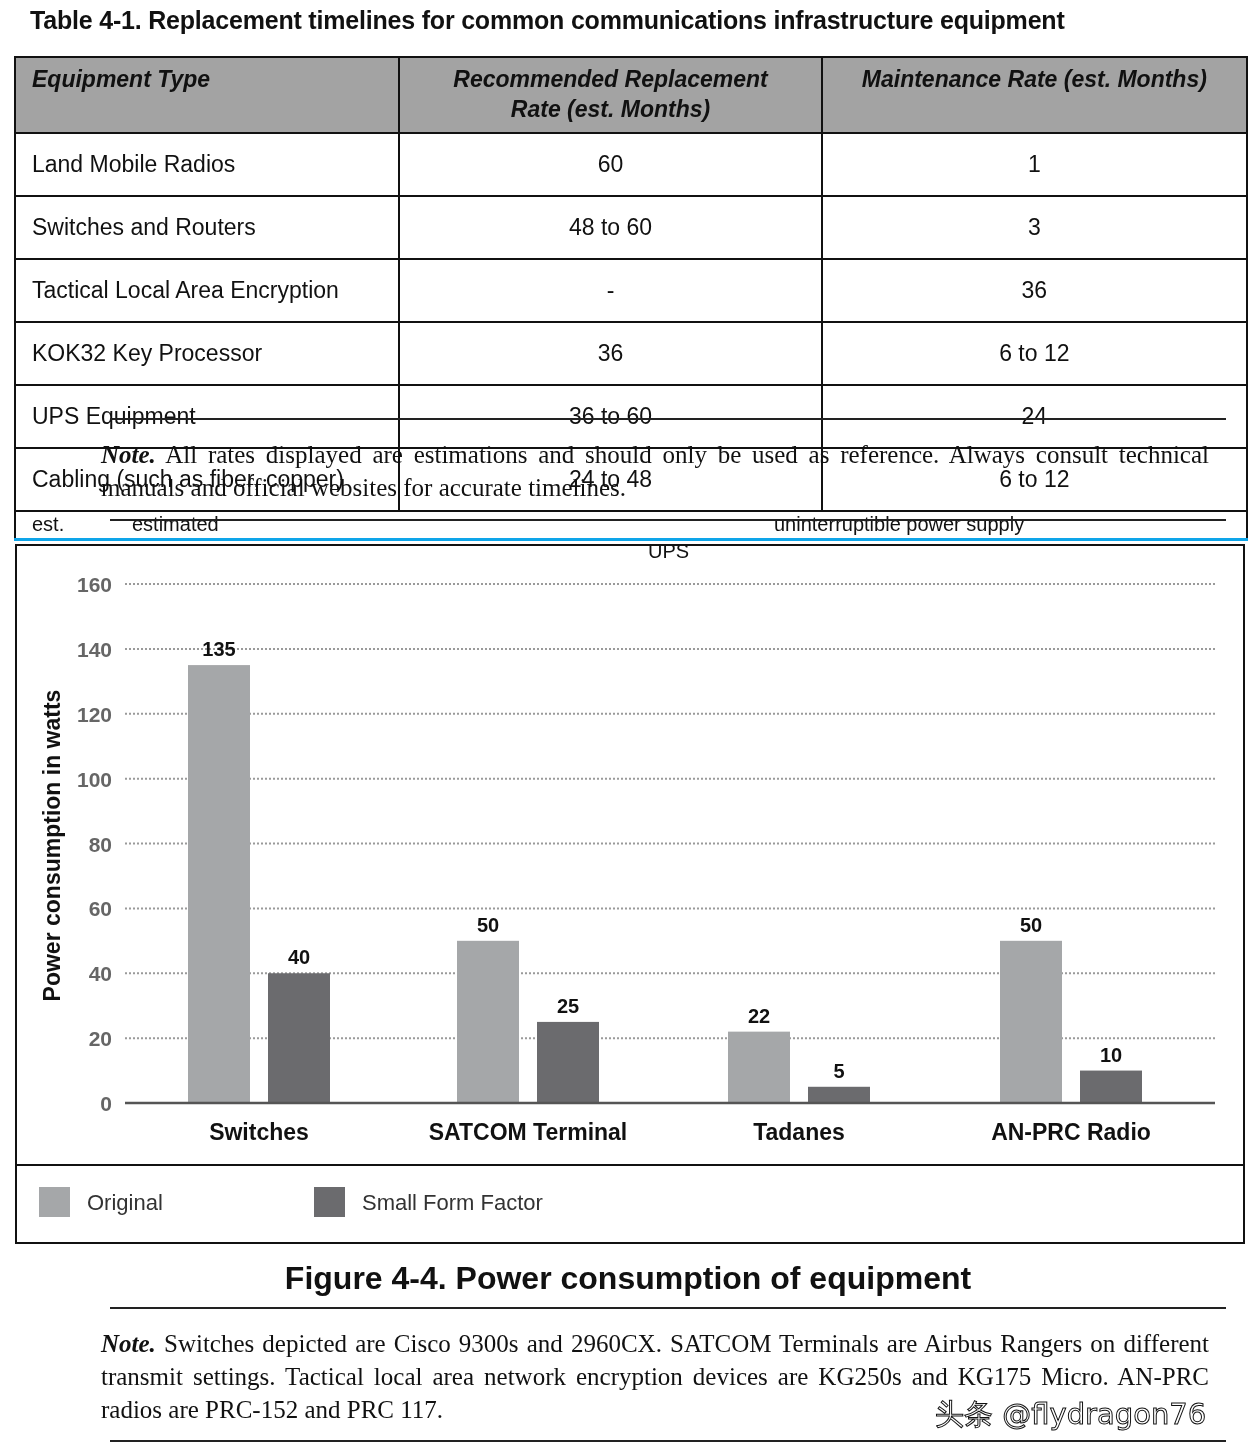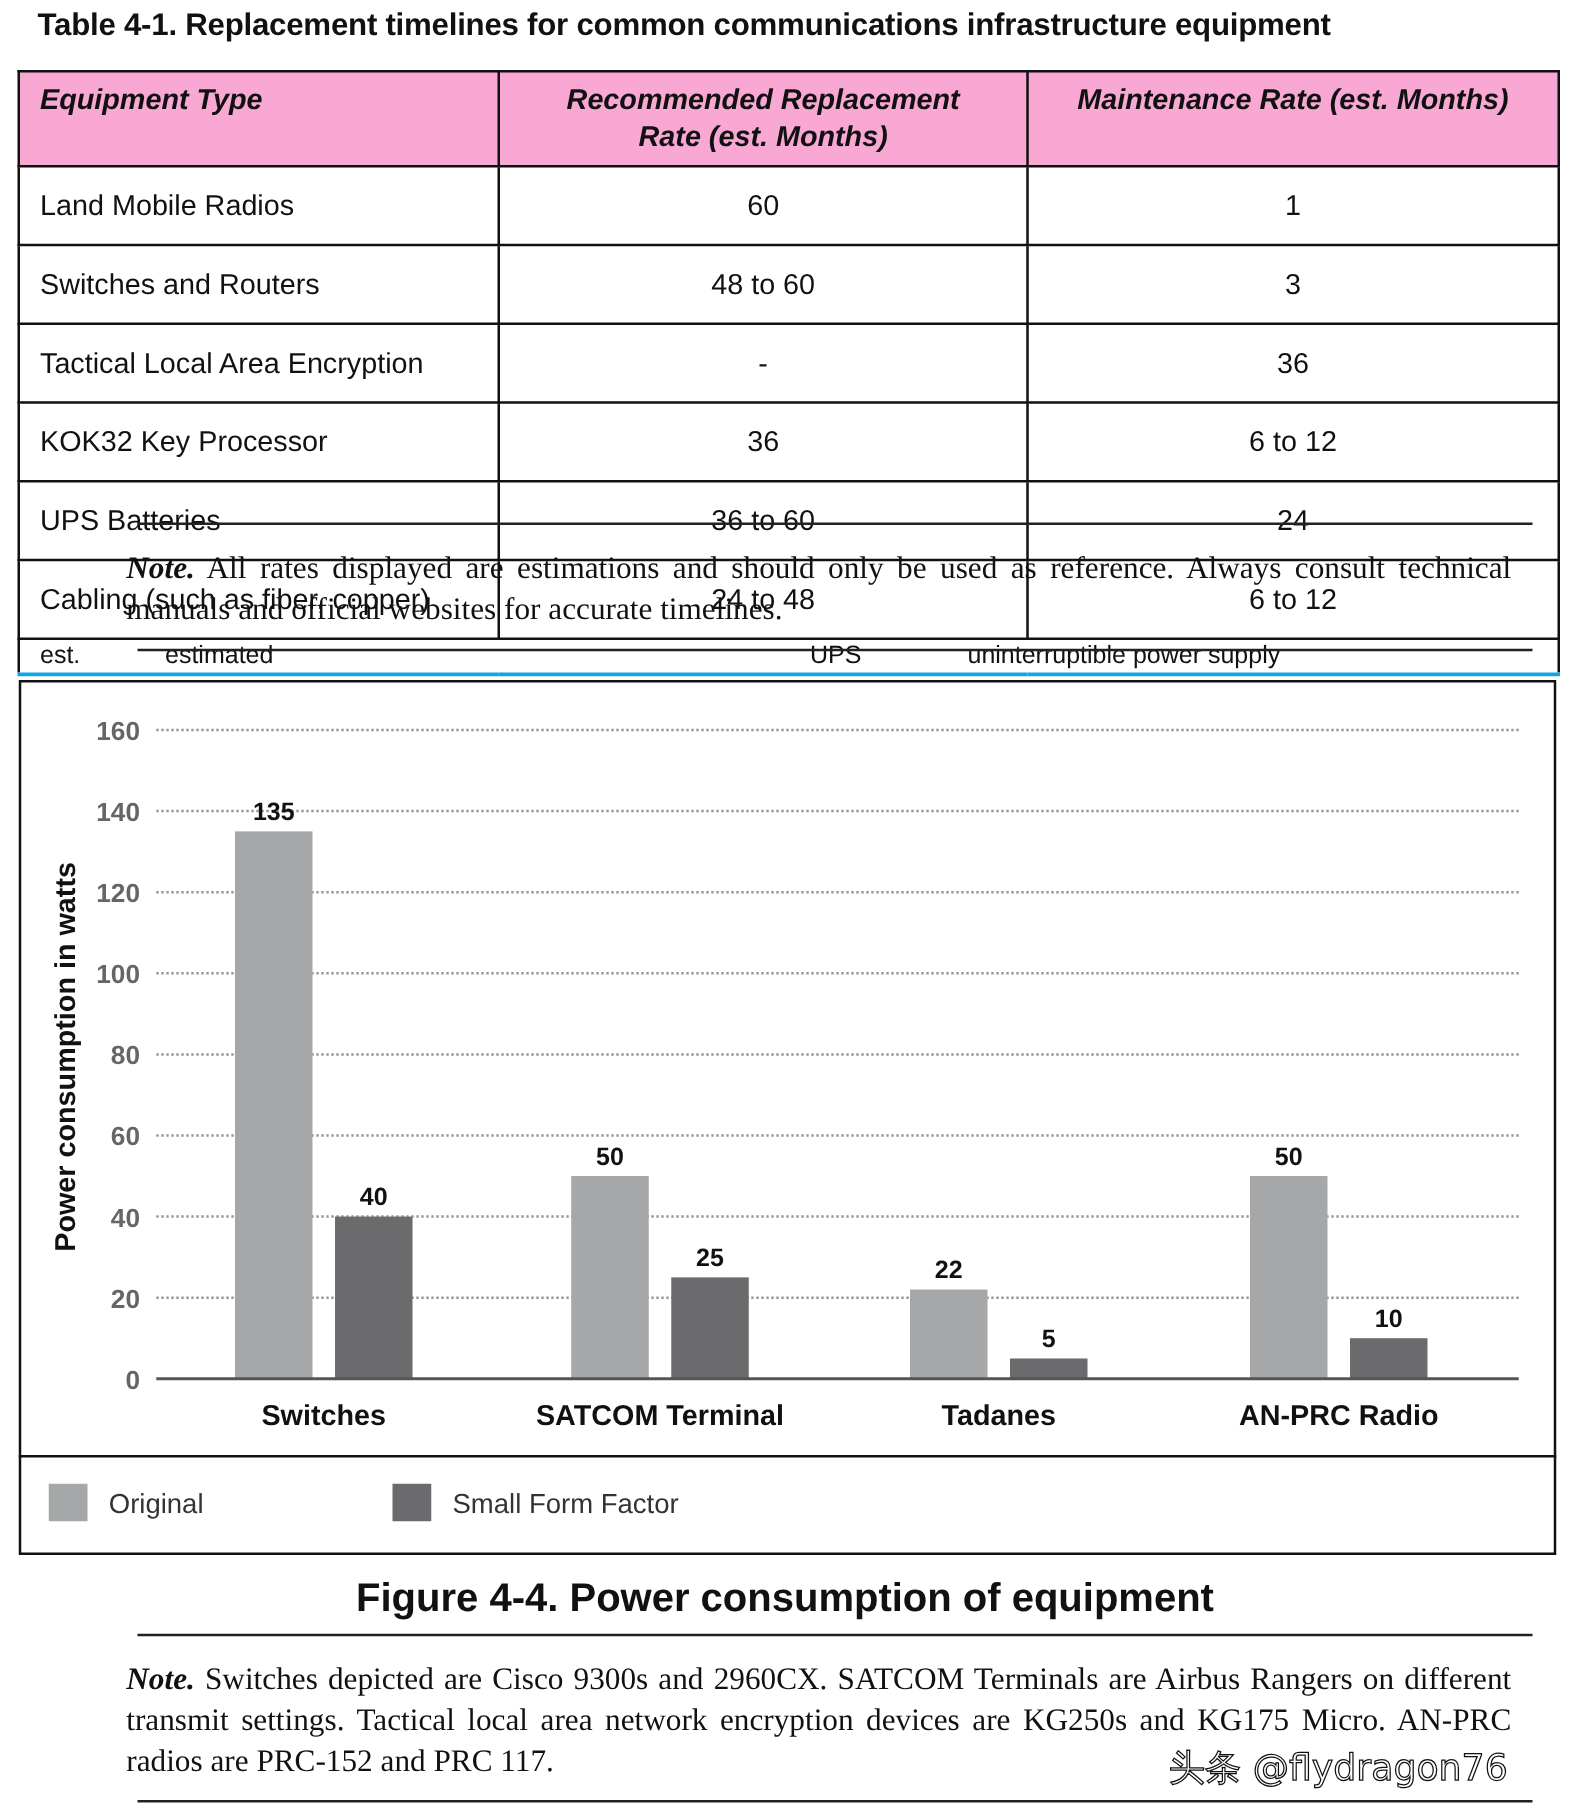--- a/index.html
+++ b/index.html
@@ -1,21 +1,21 @@
 <!DOCTYPE html>
 <html><head>
 <meta charset="utf-8">
 <style>
   html, body { margin:0; padding:0; background:#ffffff; }
   body { width:1256px; height:1456px; position:relative; overflow:hidden; font-family:"Liberation Sans", sans-serif; color:#111; }
   .abs { position:absolute; }
   #table-title { left:30px; top:6px; font-size:25px; font-weight:bold; letter-spacing:-0.2px; white-space:nowrap; }
   table.tbl { position:absolute; left:14px; top:56px; width:1234px; border-collapse:collapse; font-size:23px; }
   table.tbl th, table.tbl td { border:2px solid #111; }
-  table.tbl th { background:#f9a8d4; font-style:italic; font-weight:bold; height:68px; vertical-align:top; padding:6px 8px 0 8px; line-height:30px; font-size:23px; }
+  table.tbl th { background:#a3a3a3; font-style:italic; font-weight:bold; height:68px; vertical-align:top; padding:6px 8px 0 8px; line-height:30px; font-size:23px; }
   table.tbl th.c0 { text-align:left; padding-left:16px; }
   table.tbl td { height:37px; padding:12px 8px; }
   table.tbl td.c0 { text-align:left; padding-left:16px; }
   table.tbl td.cc { text-align:center; }
   table.tbl tr.abbr td { height:26px; font-size:20px; border-bottom:3px solid #0ea5e9; }
   .abbr-wrap { position:relative; height:26px; }
   .abbr-wrap span { position:absolute; top:1px; white-space:nowrap; }
   .rule { position:absolute; left:110px; width:1116px; height:2px; background:#222; }
   .note { position:absolute; left:101px; width:1108px; font-family:"Liberation Serif", serif; font-size:25px; line-height:33px; text-align:justify; }
   .note b { font-style:italic; }
@@ -61,35 +61,35 @@
         <td class="c0">Tactical Local Area Encryption</td>
         <td class="cc">-</td>
         <td class="cc">36</td>
       </tr>
       <tr>
         <td class="c0">KOK32 Key Processor</td>
         <td class="cc">36</td>
         <td class="cc">6 to 12</td>
       </tr>
       <tr>
-        <td class="c0">UPS Batteries</td>
+        <td class="c0">UPS Equipment</td>
         <td class="cc">36 to 60</td>
         <td class="cc">24</td>
       </tr>
       <tr>
         <td class="c0">Cabling (such as fiber, copper)</td>
         <td class="cc">24 to 48</td>
         <td class="cc">6 to 12</td>
       </tr>
       <tr class="abbr">
         <td colspan="3" style="padding: 0px;">
           <div class="abbr-wrap">
             <span style="left: 16px;">est.</span>
             <span style="left: 116px;">estimated</span>
-            <span style="left: 632px;">UPS</span>
+            <span style="left: 632px; margin-top: 27px;">UPS</span>
             <span style="left: 758px;">uninterruptible power supply</span>
           </div>
         </td>
       </tr>
     </tbody>
 </table>
 
 <div class="rule" style="top:418px"></div>
 <div class="note" style="top:438px"><b>Note.</b><span> All rates displayed are estimations and should only be used as reference. Always consult technical manuals and official websites for accurate timelines.</span></div>
 <div class="rule" style="top:519px"></div>

